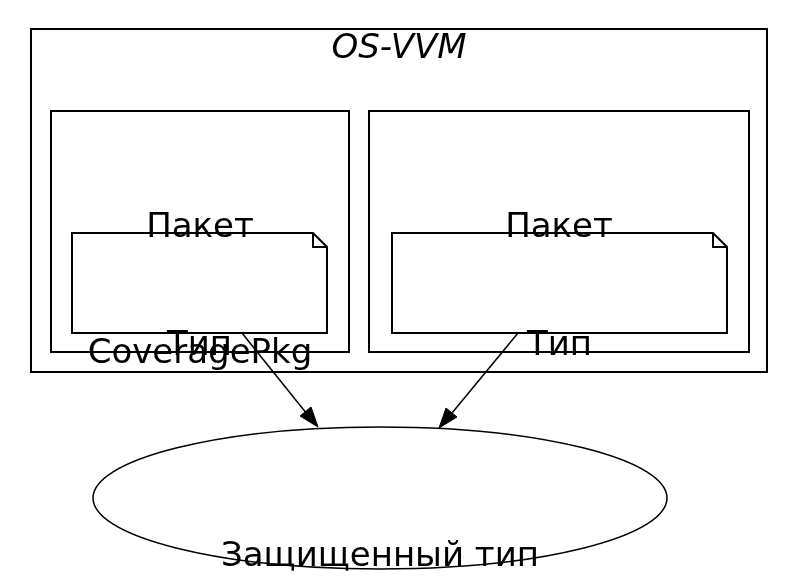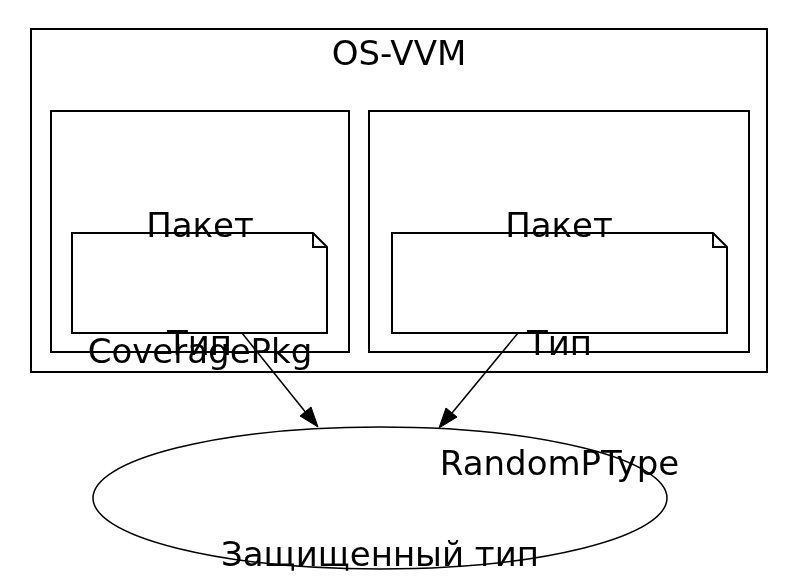--- a/index.html
+++ b/index.html
@@ -33,21 +33,21 @@
   .pkg-box-1   { left: 50px;  top: 110px; width: 300px; height: 243px; }
   .pkg-box-2   { left: 368px; top: 110px; width: 382px; height: 243px; }
   .label {
     position: absolute;
     z-index: 3;
     text-align: center;
     font-size: 34px;
     white-space: pre;
     color: #000000;
   }
-  .outer-title   { left: 30px;  top: 32px;  width: 738px; line-height: 42px; }
+  .outer-title   { left: 30px;  top: 25px;  width: 738px; line-height: 42px; font-style: italic; }
   .pkg-title-1   { left: 50px;  top: 120px; width: 300px; line-height: 42px; }
   .pkg-title-2   { left: 368px; top: 120px; width: 382px; line-height: 42px; }
   .note-label-1  { left: 72px;  top: 243px; width: 255px; line-height: 40px; }
   .note-label-2  { left: 392px; top: 243px; width: 335px; line-height: 40px; }
   .ellipse-label { left: 93px;  top: 459px; width: 574px; line-height: 38px; }
   .label .line { display: block; }
 </style>
 </head>
 <body>
 
@@ -84,21 +84,20 @@
   <div class="label pkg-title-2">
     <span class="line">Пакет</span>
   </div>
 
   <div class="label note-label-1">
     <span class="line">Тип</span>
   </div>
 
   <div class="label note-label-2">
     <span class="line">Тип</span>
-    <span class="line">RandomPType</span>
   </div>
 
   <div class="label ellipse-label">
     <span class="line">Защищенный тип</span>
     
   </div>
 
 </div>
 
 </body></html>

